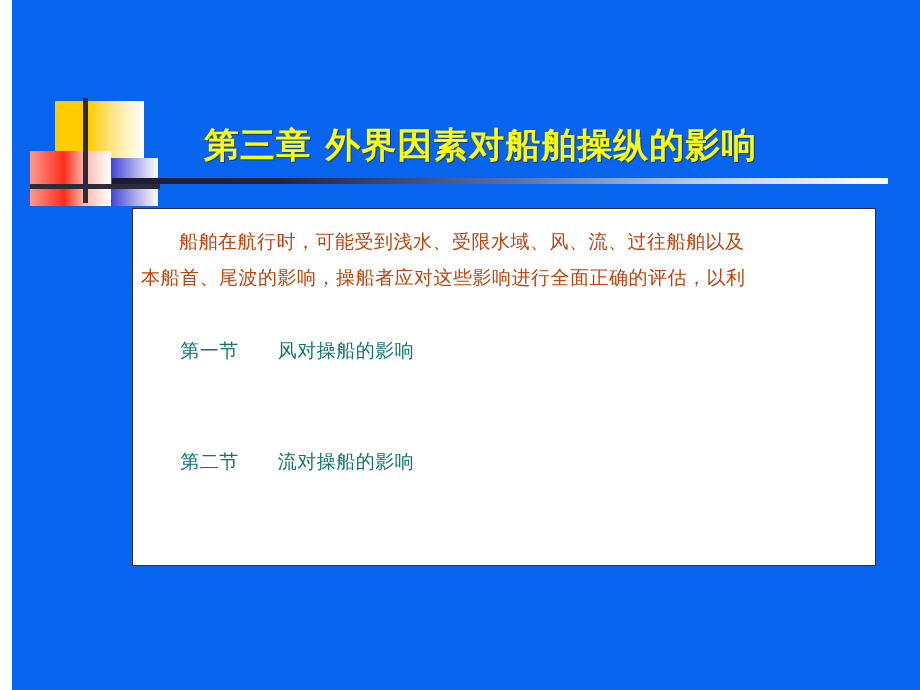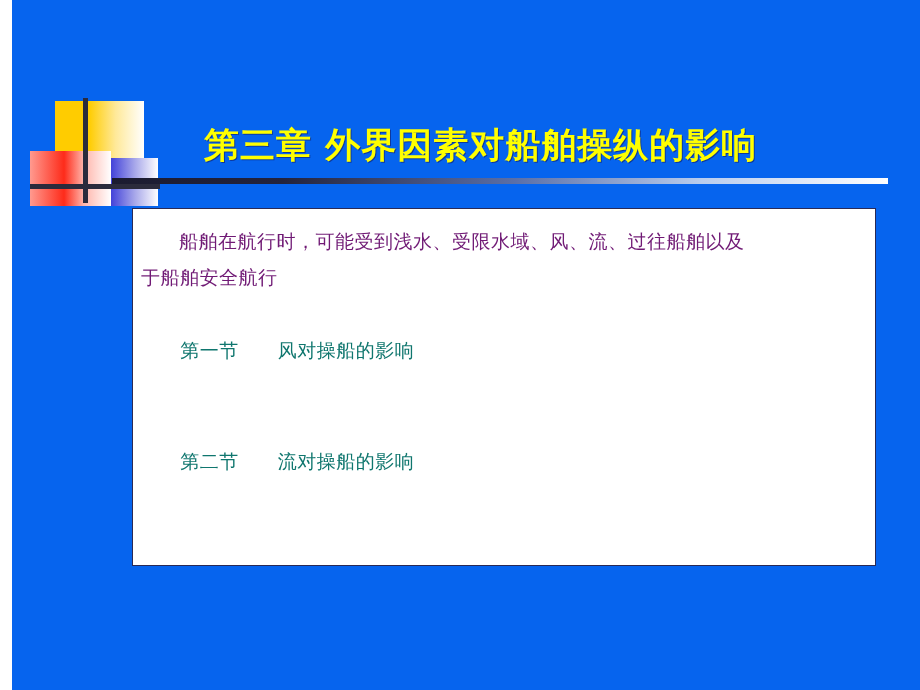--- a/index.html
+++ b/index.html
@@ -108,21 +108,21 @@
     height: 358px;
     background: #ffffff;
     border: 1px solid #2a2a55;
     box-sizing: border-box;
     padding: 14px 14px 0 8px;
   }
 
   .para {
     font-family: "DejaVu Serif", "Liberation Serif", serif;
     font-size: 19px;
-    color: #701a75;
+    color: #c2410c;
     line-height: 36px;
     margin: 0;
     letter-spacing: 0.5px;
   }
   #intro {
     text-indent: 38px;
   }
   #intro-cont {
     text-indent: 0;
   }
@@ -150,22 +150,22 @@
   </div>
 
   <div id="title">第三章  外界因素对船舶操纵的影响</div>
 
   <div id="rule"></div>
 
   <div id="content-box">
 
     <p class="para" id="intro">船舶在航行时，可能受到浅水、受限水域、风、流、过往船舶以及</p>
 
+    <p class="para" id="intro-cont">本船首、尾波的影响，操船者应对这些影响进行全面正确的评估，以利</p>
 
-    <p class="para" id="intro-cont-3">于船舶安全航行</p>
 
     <div class="section-line">
       <span>第一节</span><span>　　</span><span>风对操船的影响</span>
     </div>
 
     <div class="section-line">
       <span>第二节</span><span>　　</span><span>流对操船的影响</span>
     </div>
 
 

